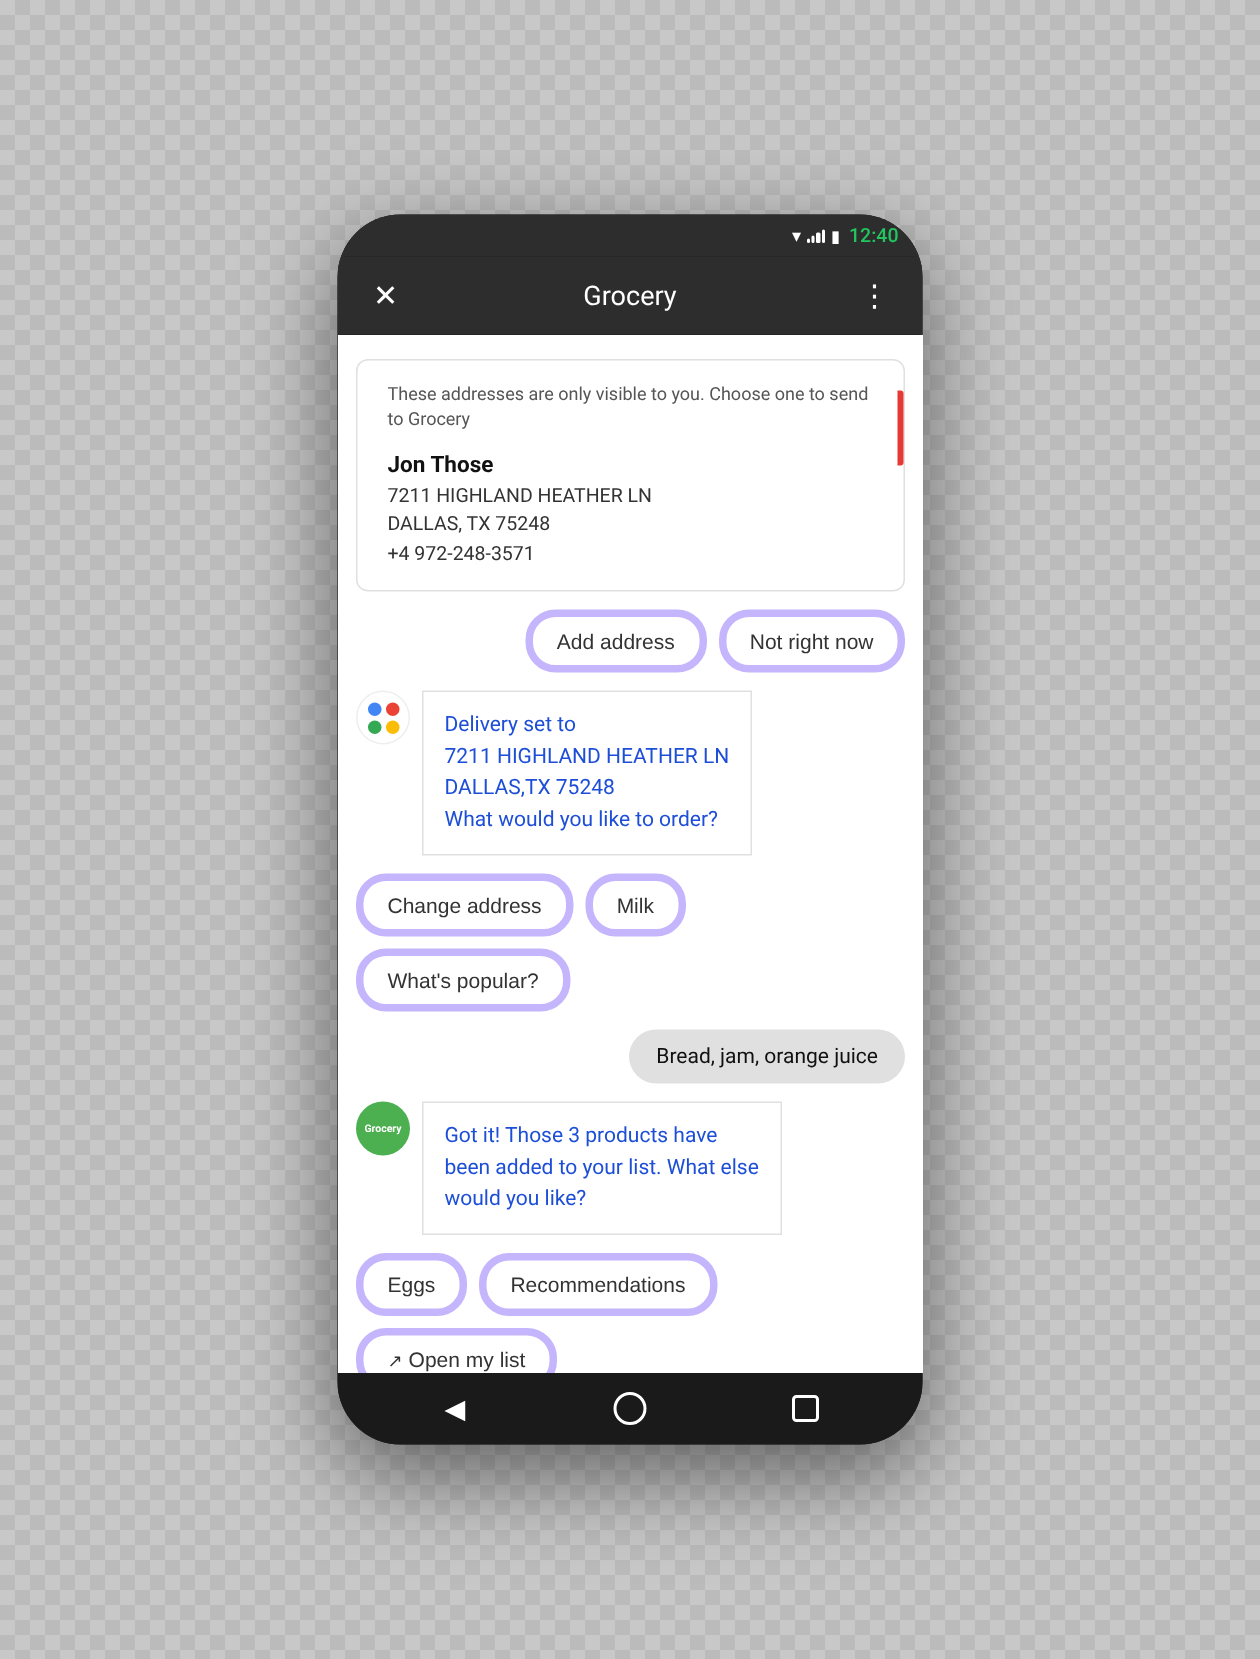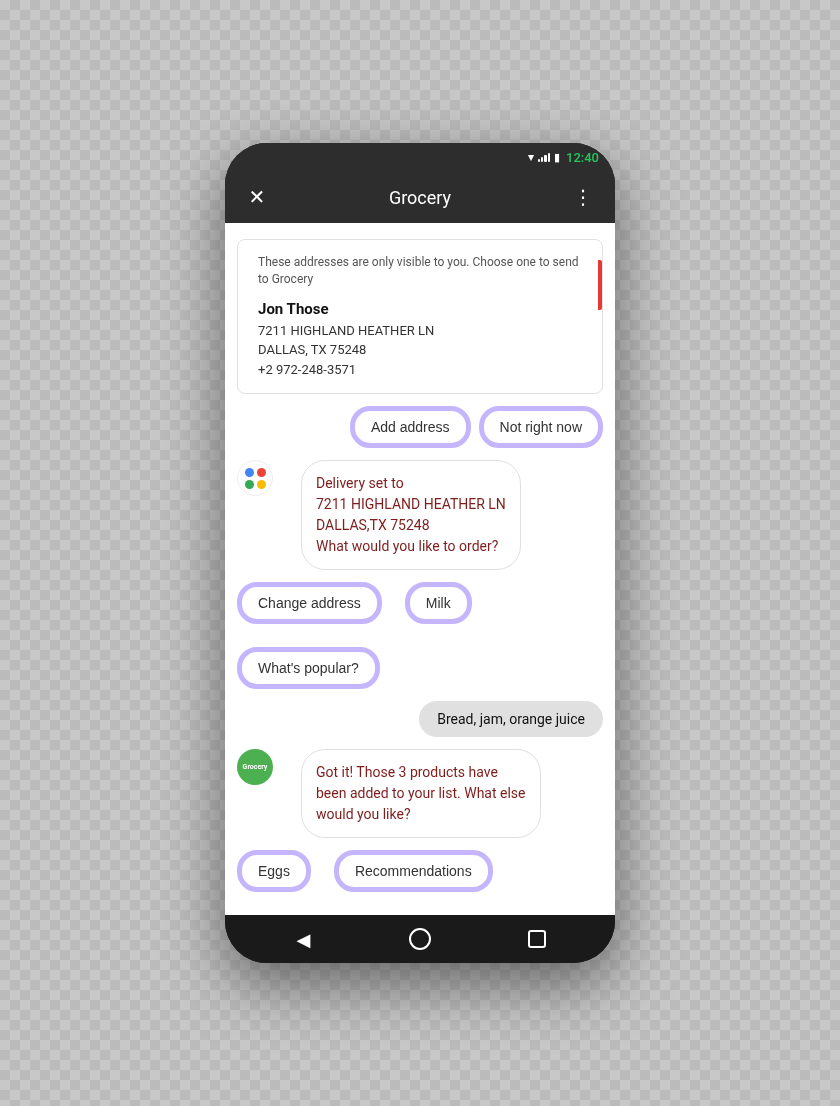--- a/index.html
+++ b/index.html
@@ -192,28 +192,27 @@
       width: 20px;
       height: 20px;
     }
     .dot-blue { width: 9px; height: 9px; border-radius: 50%; background: #4285F4; }
     .dot-red { width: 9px; height: 9px; border-radius: 50%; background: #EA4335; }
     .dot-green { width: 9px; height: 9px; border-radius: 50%; background: #34A853; }
     .dot-yellow { width: 9px; height: 9px; border-radius: 50%; background: #FBBC05; }
 
     .message-bubble {
       border: 1px solid #e0e0e0;
-      border-radius: 24px;
+      border-radius: 0;
       padding: 12px 14px;
       background: white;
       font-size: 14px;
-      color: #7f1d1d;
+      color: #1d4ed8;
       line-height: 1.5;
       max-width: 240px;
-      margin-left: 20px;
     }
 
     
     .user-msg-row {
       display: flex;
       justify-content: flex-end;
       text-align: right;
     }
     .user-bubble {
       background: #e0e0e0;
@@ -242,21 +241,21 @@
       font-size: 9px;
       color: white;
       font-weight: 700;
       text-align: center;
       line-height: 1.2;
     }
 
     
     .chips-left {
       display: flex;
-      gap: 23px;
+      gap: 8px;
       flex-wrap: wrap;
     }
 
     
     .google-dots-bottom {
       display: flex;
       justify-content: center;
       gap: 6px;
       padding: 6px 0 4px;
     }
@@ -335,21 +334,21 @@
     <span class="app-bar-more">⋮</span>
   </div>
 
   <div class="chat-area">
 
     <div class="address-card">
       <div class="address-card-intro">These addresses are only visible to you. Choose one to send to Grocery</div>
       <div class="address-name">Jon Those</div>
       <div class="address-detail">7211 HIGHLAND HEATHER LN</div>
       <div class="address-detail">DALLAS, TX 75248</div>
-      <div class="address-detail">+2 972-248-3571</div>
+      <div class="address-detail">+4 972-248-3571</div>
     </div>
 
     <div class="button-row">
       <button class="chip-btn">Add address</button>
       <button class="chip-btn">Not right now</button>
     </div>
 
     <div class="assistant-msg-row">
       <div class="assistant-avatar">
         <div class="google-dots">

